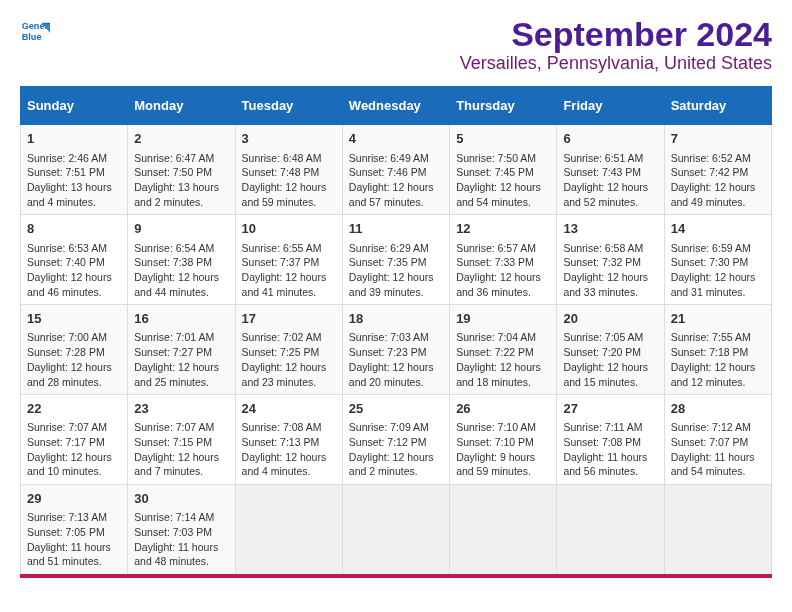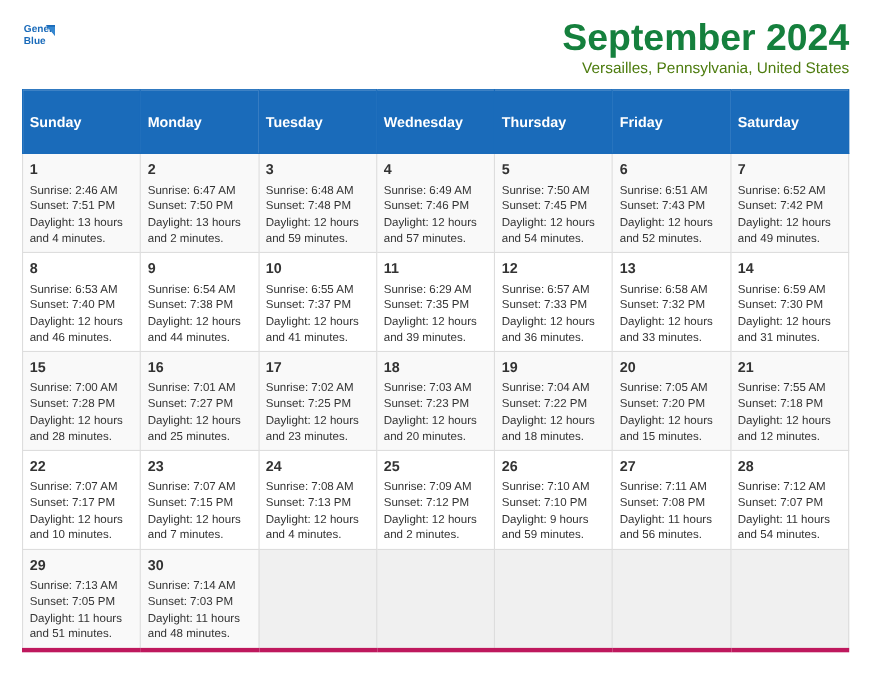--- a/index.html
+++ b/index.html
@@ -28,39 +28,39 @@
     .logo-icon {
       width: 30px;
       height: 30px;
     }
     .title-block {
       text-align: right;
     }
     .month-title {
       font-size: 34px;
       font-weight: bold;
-      color: #15803d;
+      color: #4c1d95;
       line-height: 1.1;
     }
     .location {
-      font-size: 14px;
-      color: #4d7c0f;
+      font-size: 18px;
+      color: #701a75;
       margin-left: 12px;
     }
     table {
       width: 100%;
       border-collapse: collapse;
       table-layout: fixed;
     }
     thead tr th {
       background: #1a6bba;
       color: white;
       font-size: 13px;
       font-weight: bold;
-      padding: 21px 6px;
+      padding: 11px 6px;
       text-align: left;
       border: 1px solid #1a6bba;
     }
     tbody tr {
       background: #fff;
     }
     tbody tr:nth-child(odd) {
       background: #f9f9f9;
     }
     tbody tr td {

